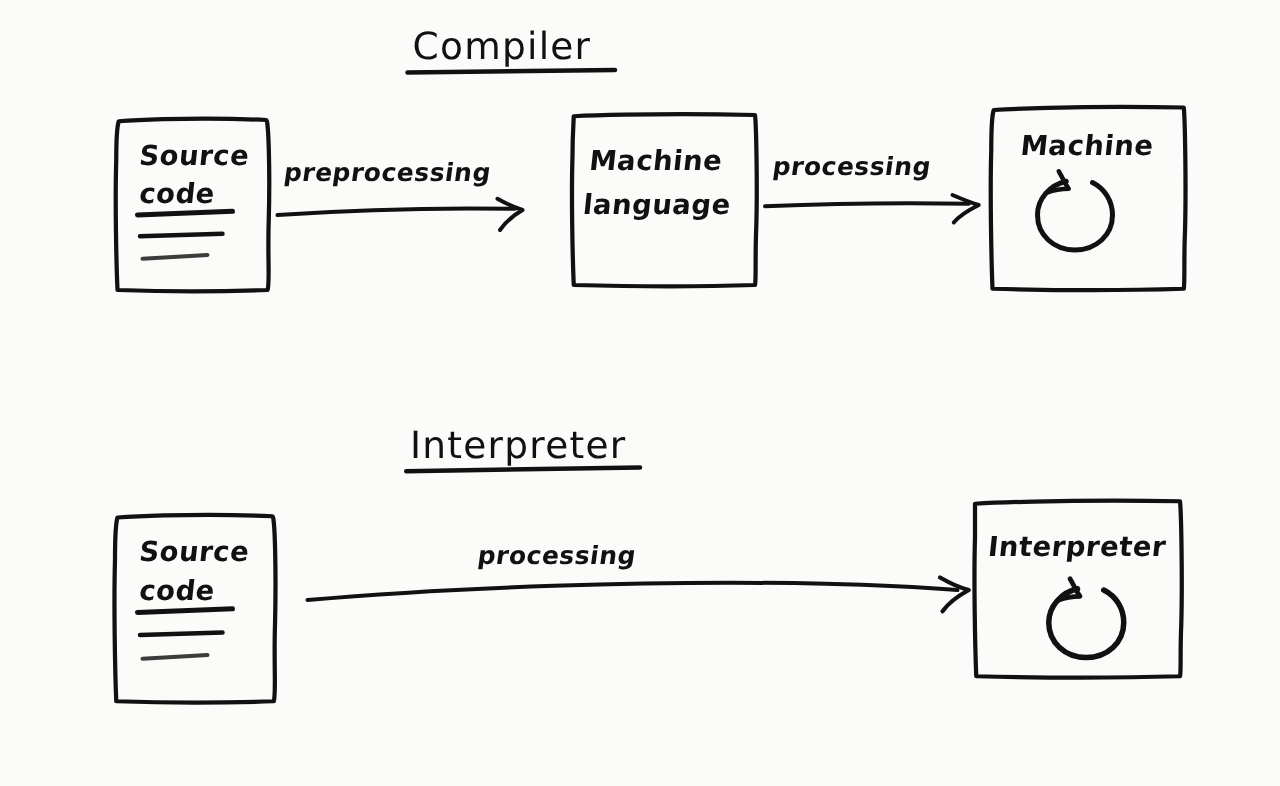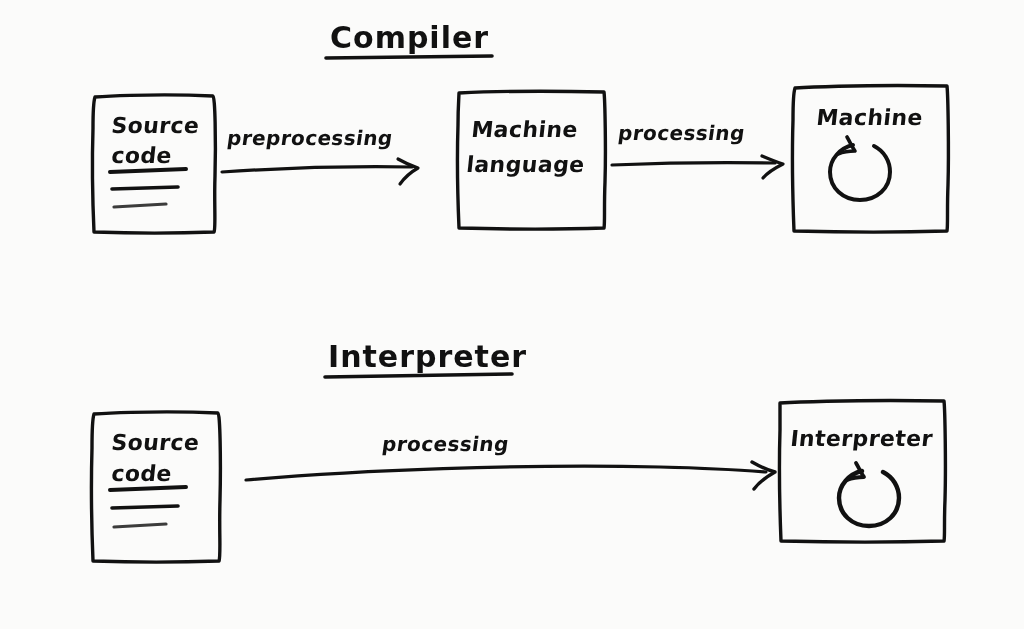--- a/index.html
+++ b/index.html
@@ -27,21 +27,21 @@
     color: #111111;
     font-family: "DejaVu Sans", sans-serif;
     font-weight: 600;
     letter-spacing: 0.4px;
     white-space: nowrap;
     transform-origin: left top;
     user-select: none;
   }
   .section-title {
     font-size: 30px;
-    font-weight: 700;
+    font-weight: 400;
     letter-spacing: 1px;
   }
   .box-label {
     font-size: 22px;
     line-height: 30px;
   }
   .edge-label {
     font-size: 20px;
     font-weight: 600;
   }

